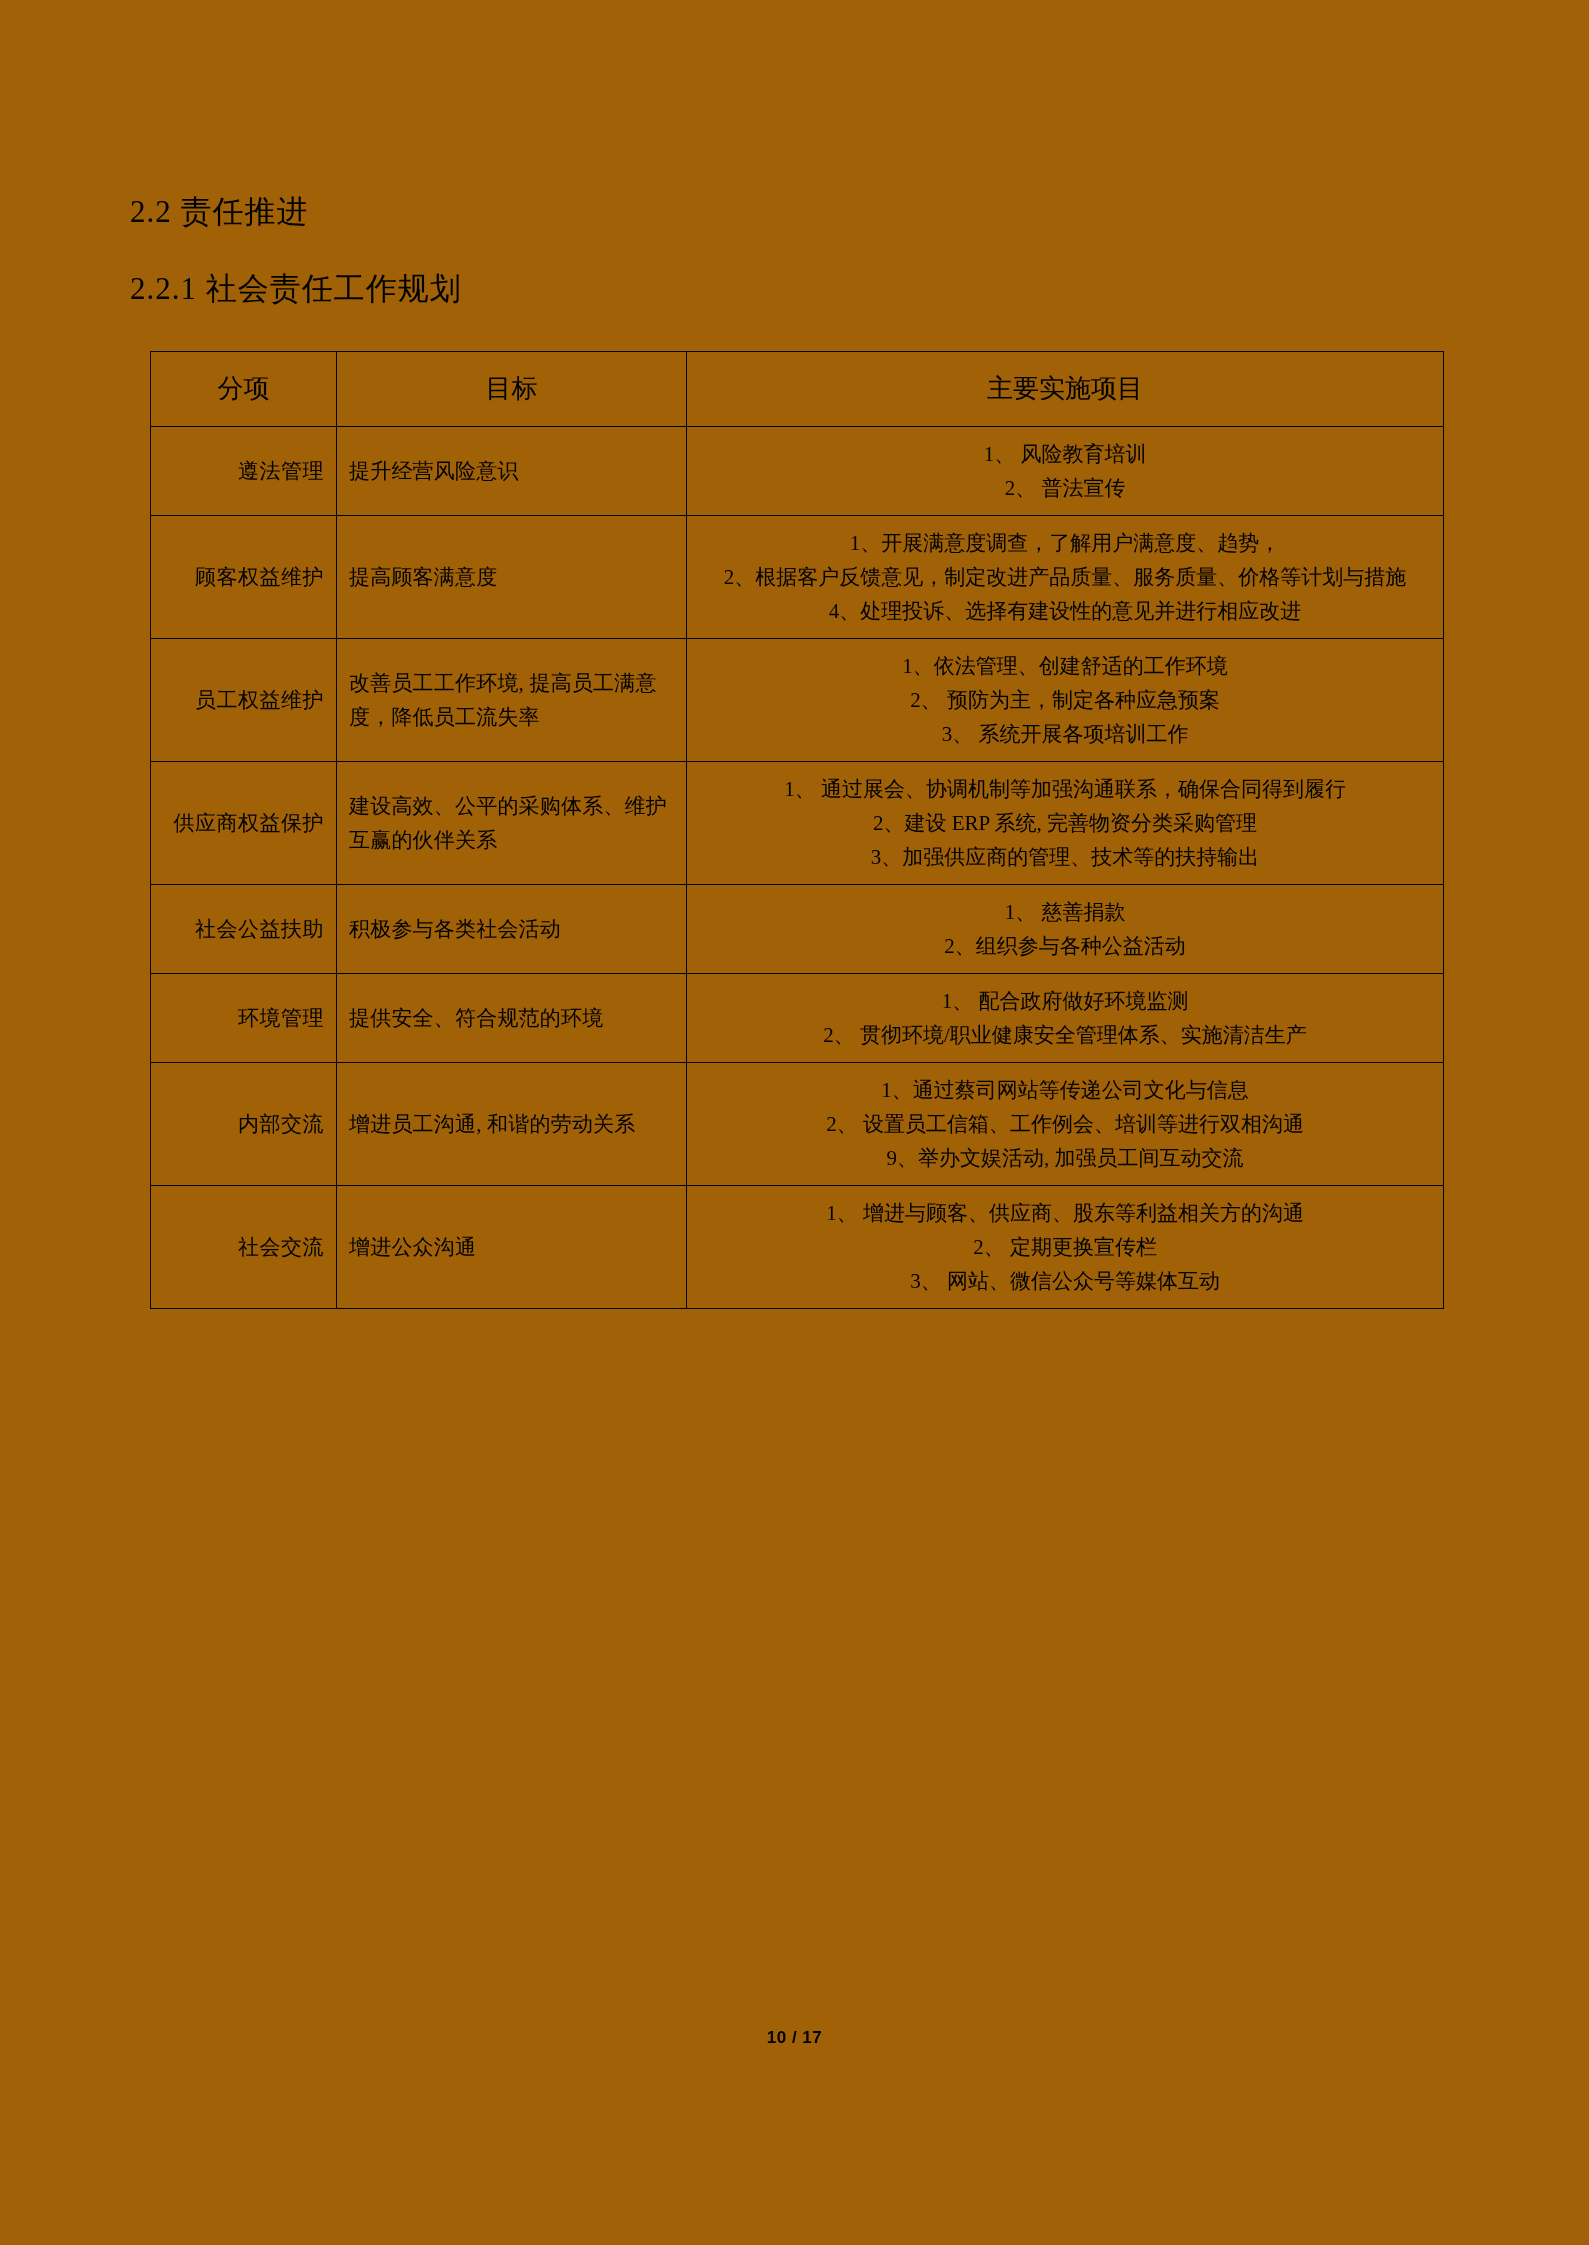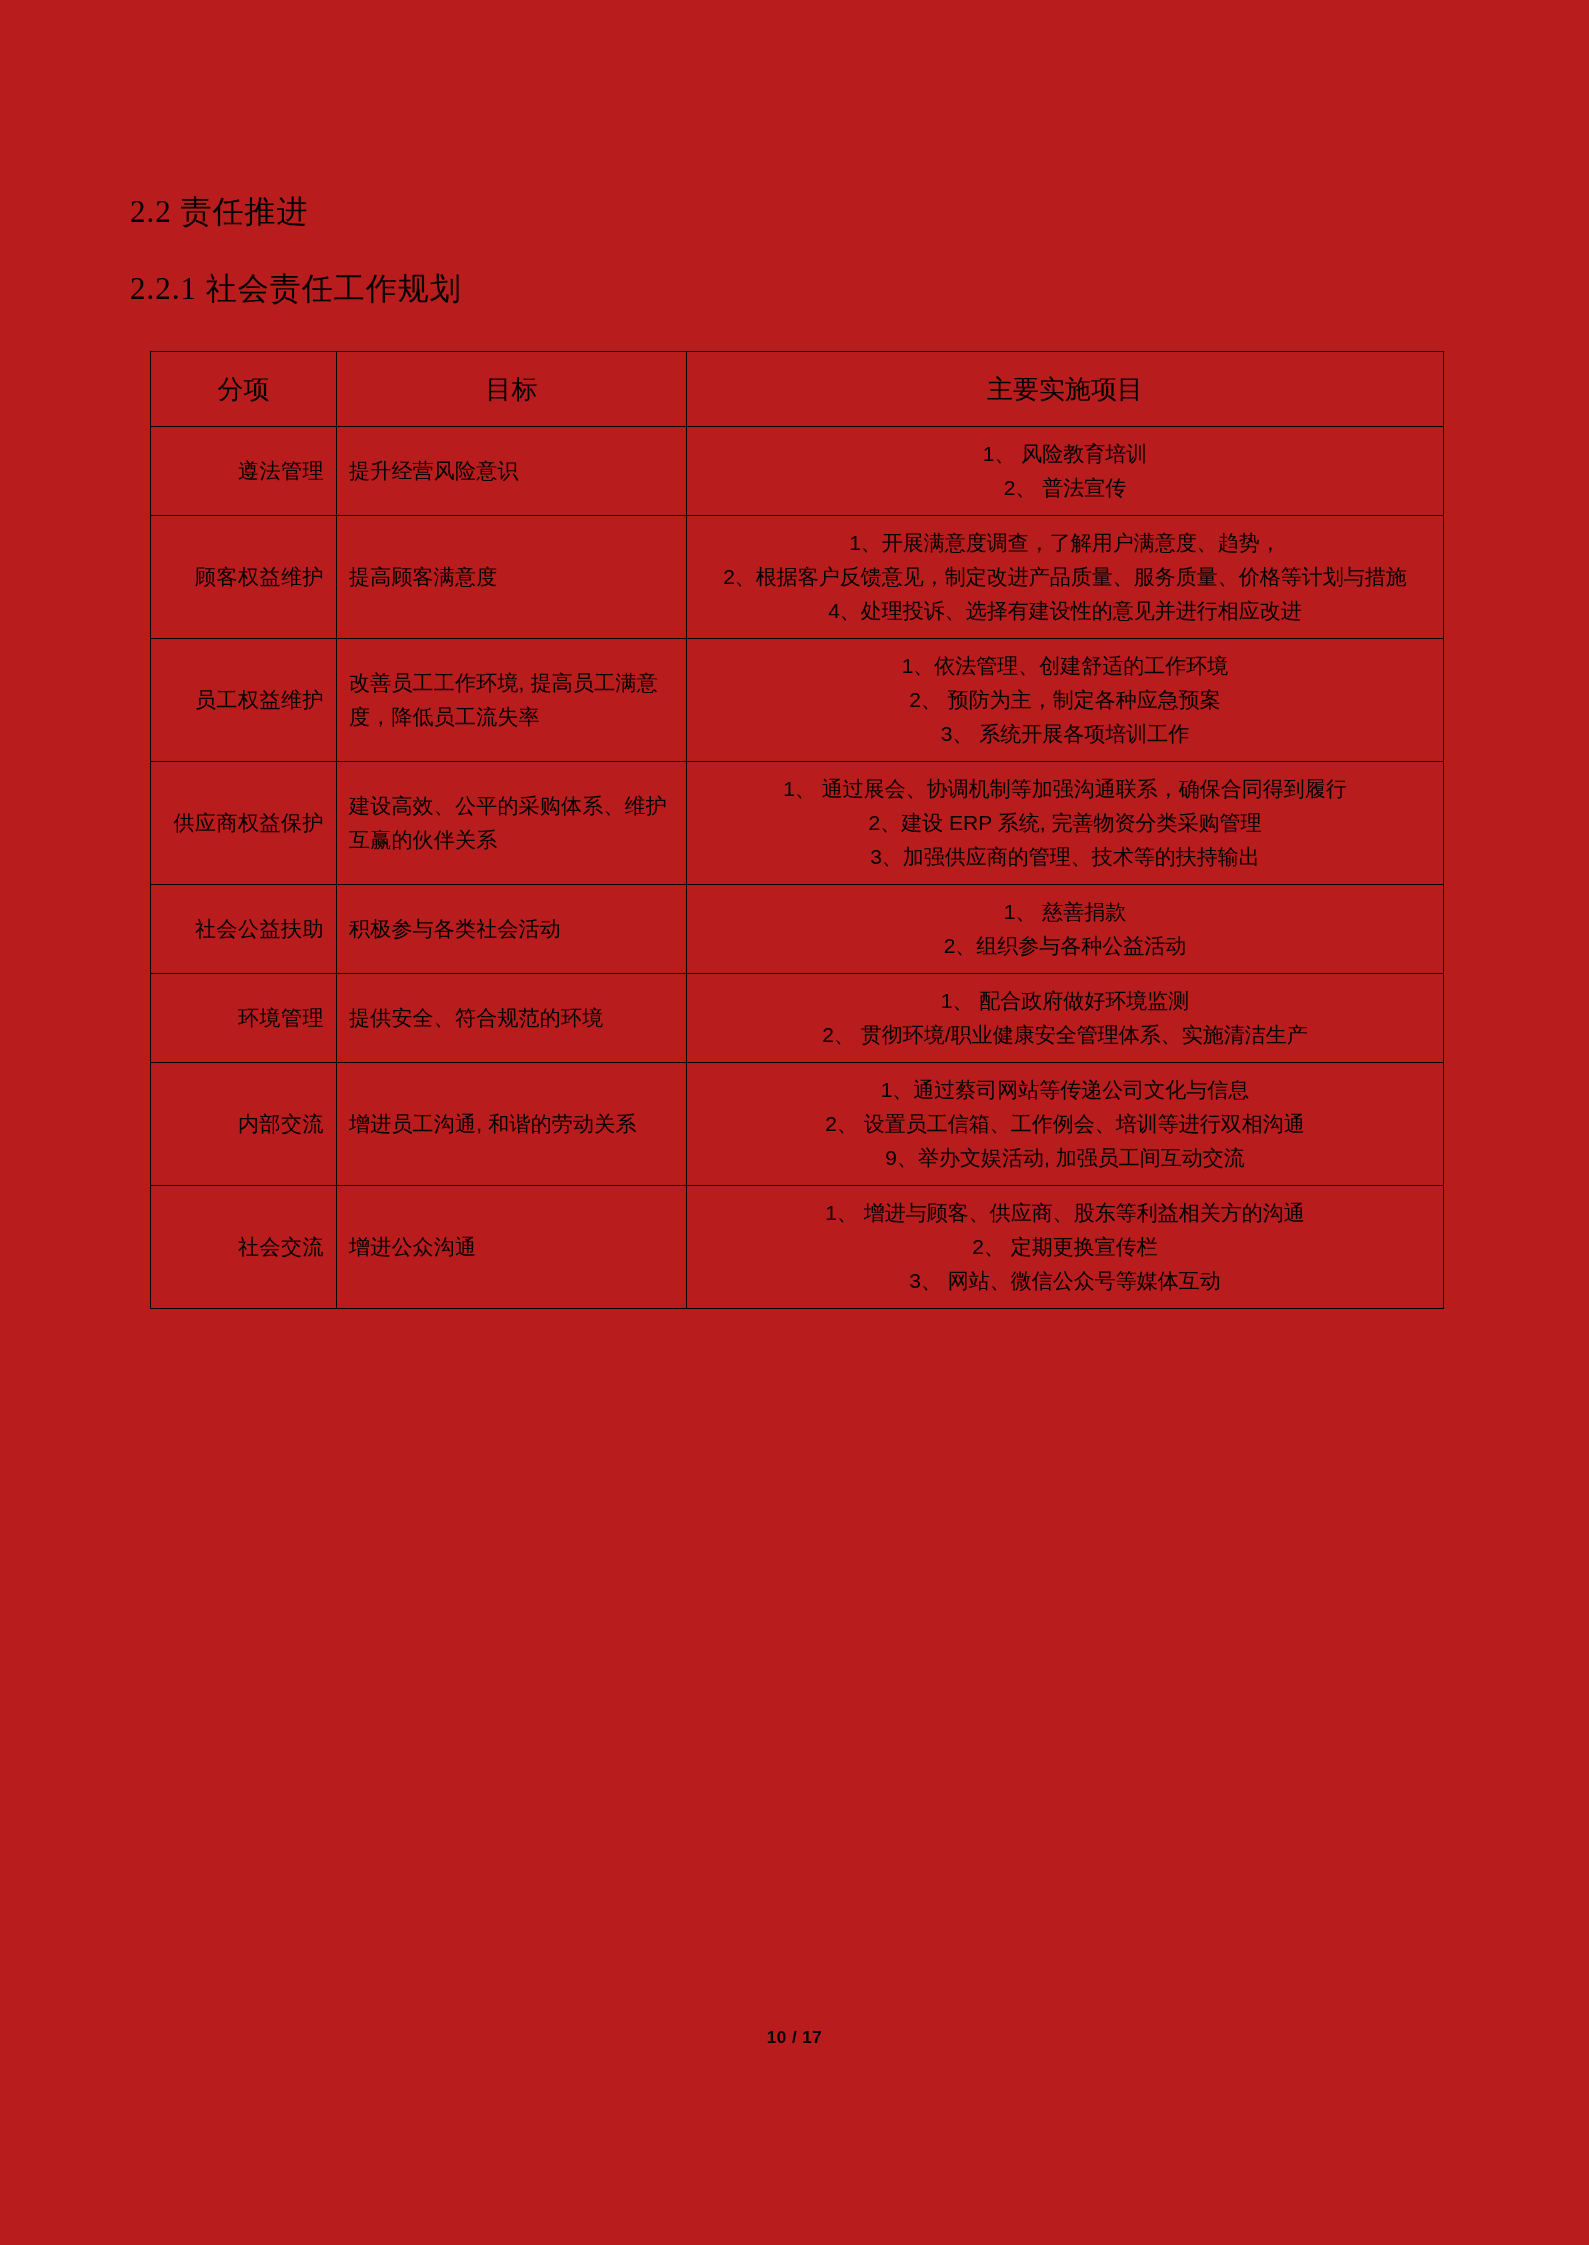--- a/index.html
+++ b/index.html
@@ -4,21 +4,21 @@
 <style>
   html, body {
     margin: 0;
     padding: 0;
     background: #ffffff;
   }
   .page {
     width: 1589px;
     height: 2245px;
     position: relative;
-    background: #b91c1c;
+    background: #a16207;
     box-sizing: border-box;
     font-family: "Liberation Serif", "DejaVu Serif", serif;
     color: #000000;
   }
   .content {
     position: absolute;
     left: 130px;
     top: 190px;
     width: 1320px;
   }
@@ -42,21 +42,21 @@
     table-layout: fixed;
     margin: 0 0 0 20px;
   }
   table.plan-table th,
   table.plan-table td {
     border: 1.5px solid #000000;
     vertical-align: middle;
     padding: 10px 12px;
     font-size: 21px;
     line-height: 1.62;
-    font-family: Liberation Sans, sans-serif;
+    font-family: Liberation Serif, serif;
   }
   table.plan-table th {
     text-align: center;
     font-weight: normal;
     font-size: 26px;
     padding: 16px 10px;
   }
   col.c1 { width: 186px; }
   col.c2 { width: 350px; }
   col.c3 { width: 757px; }

